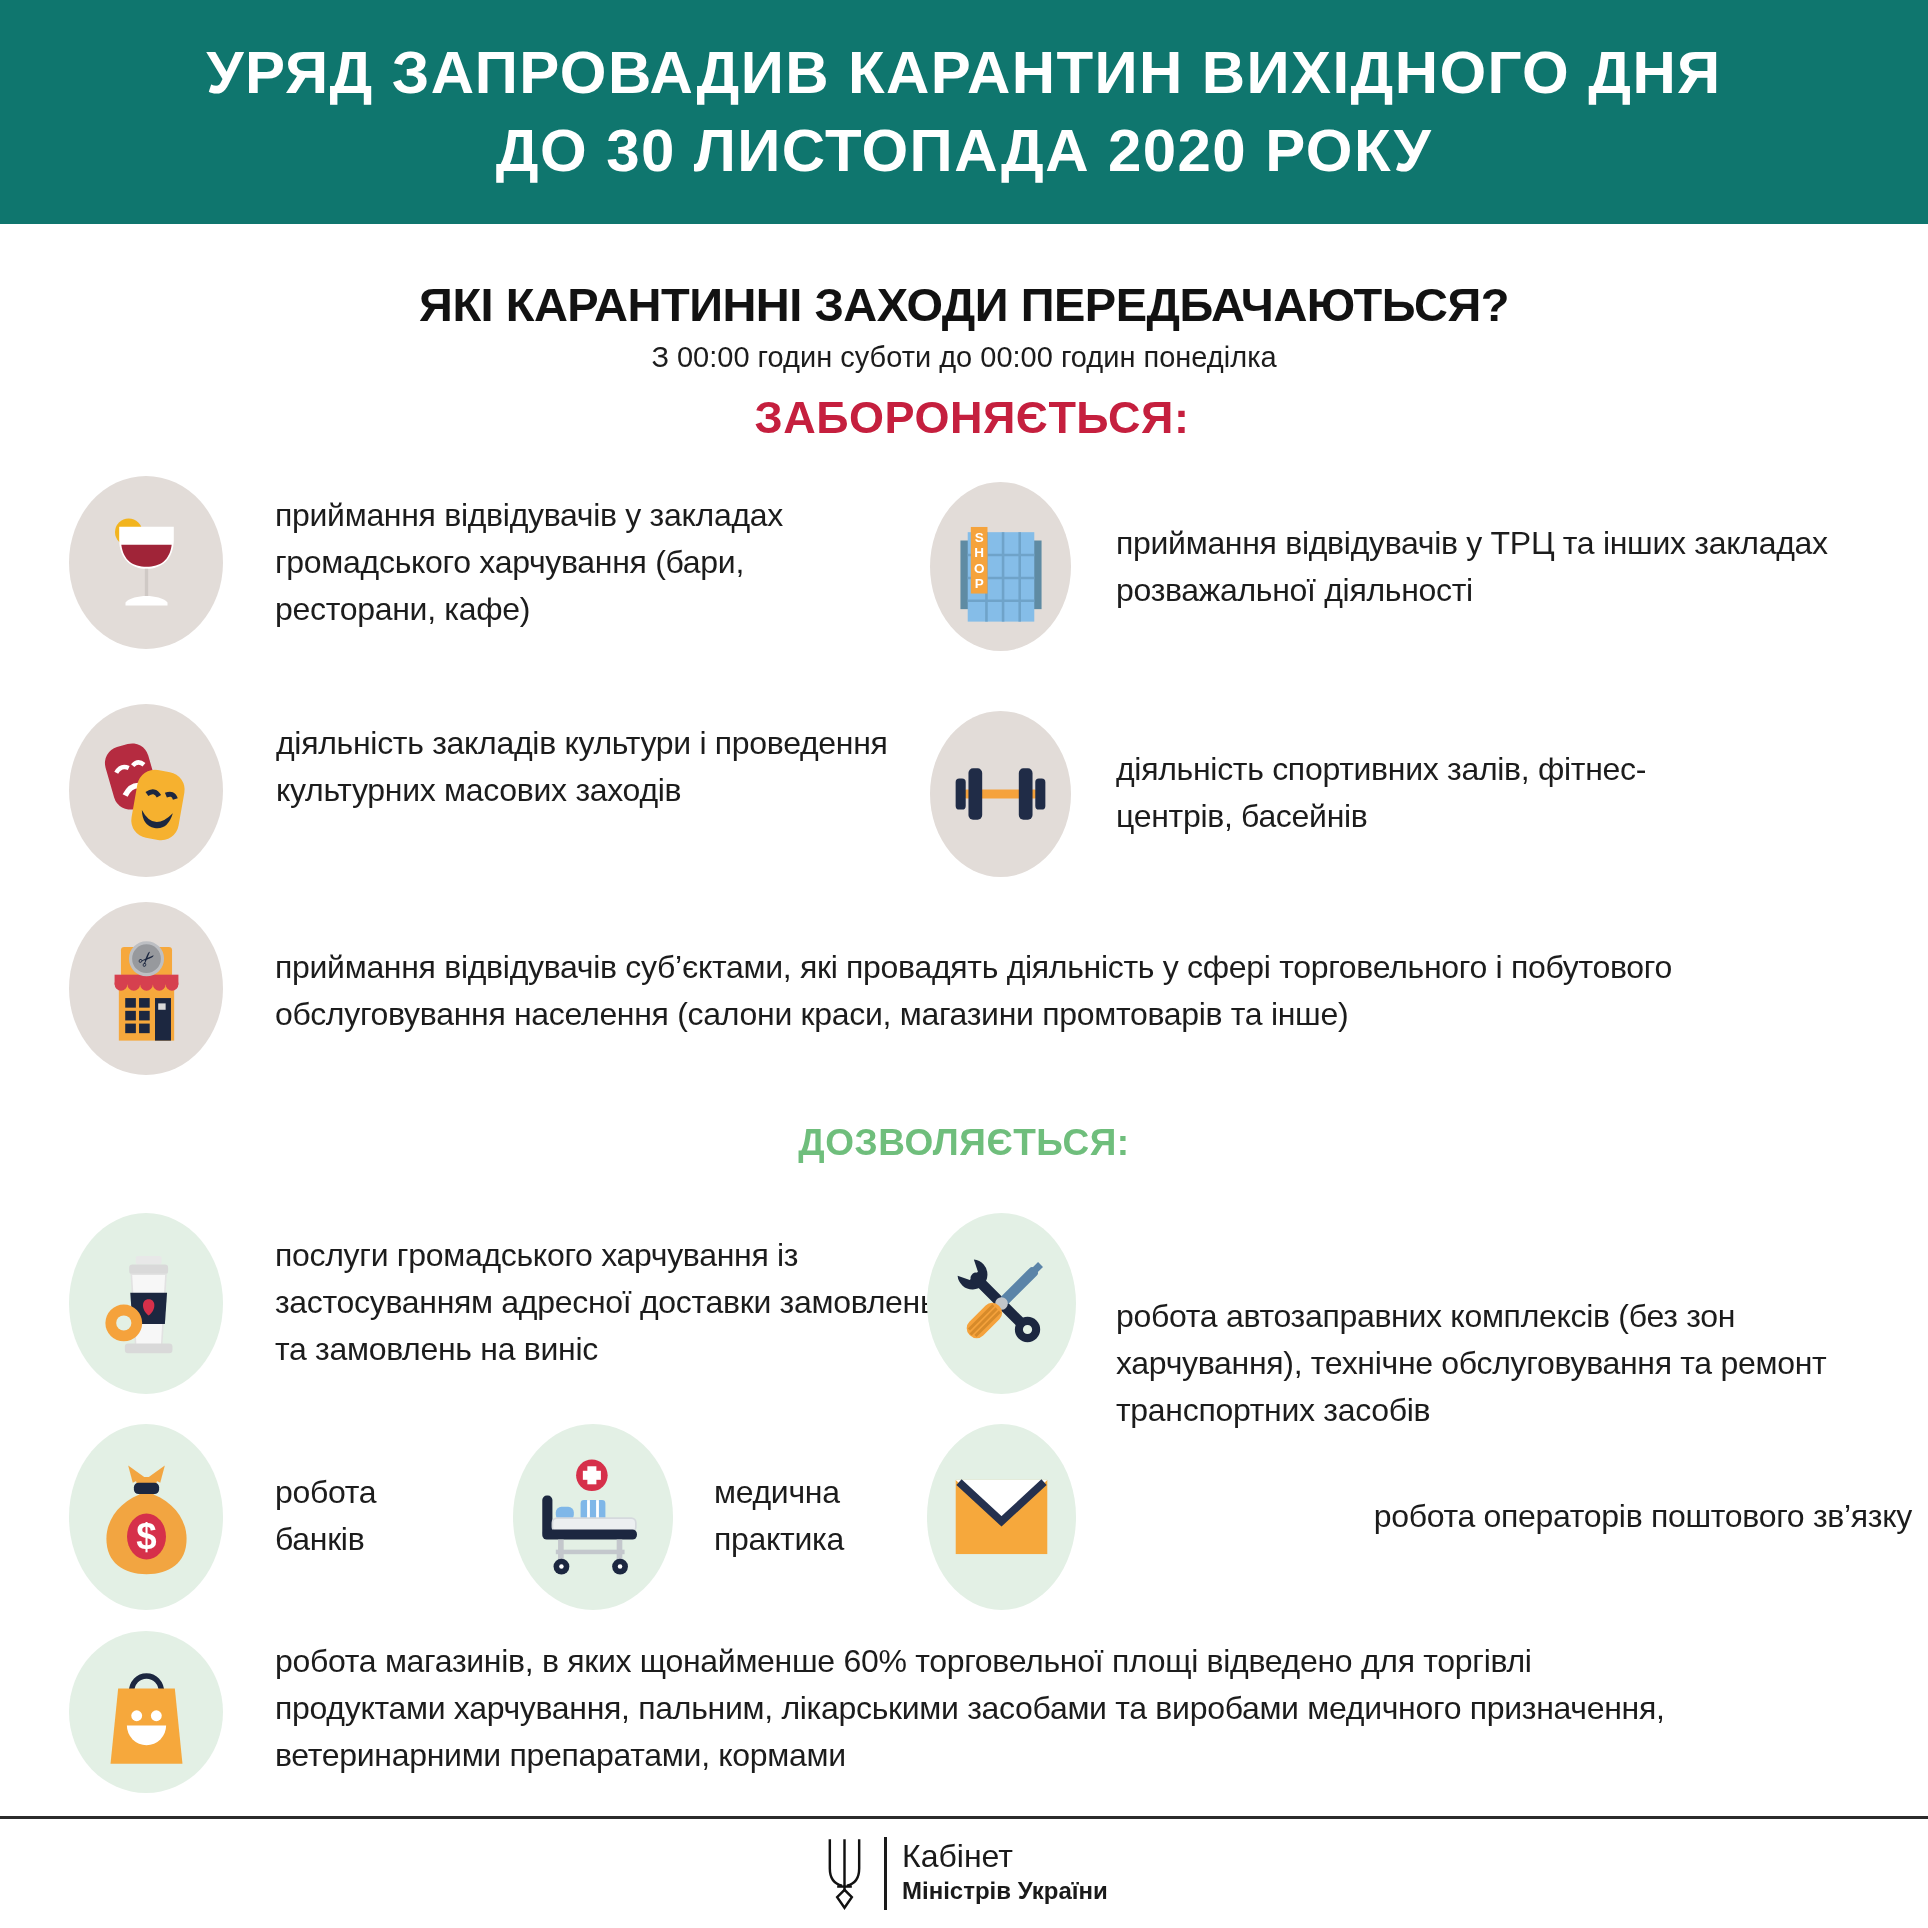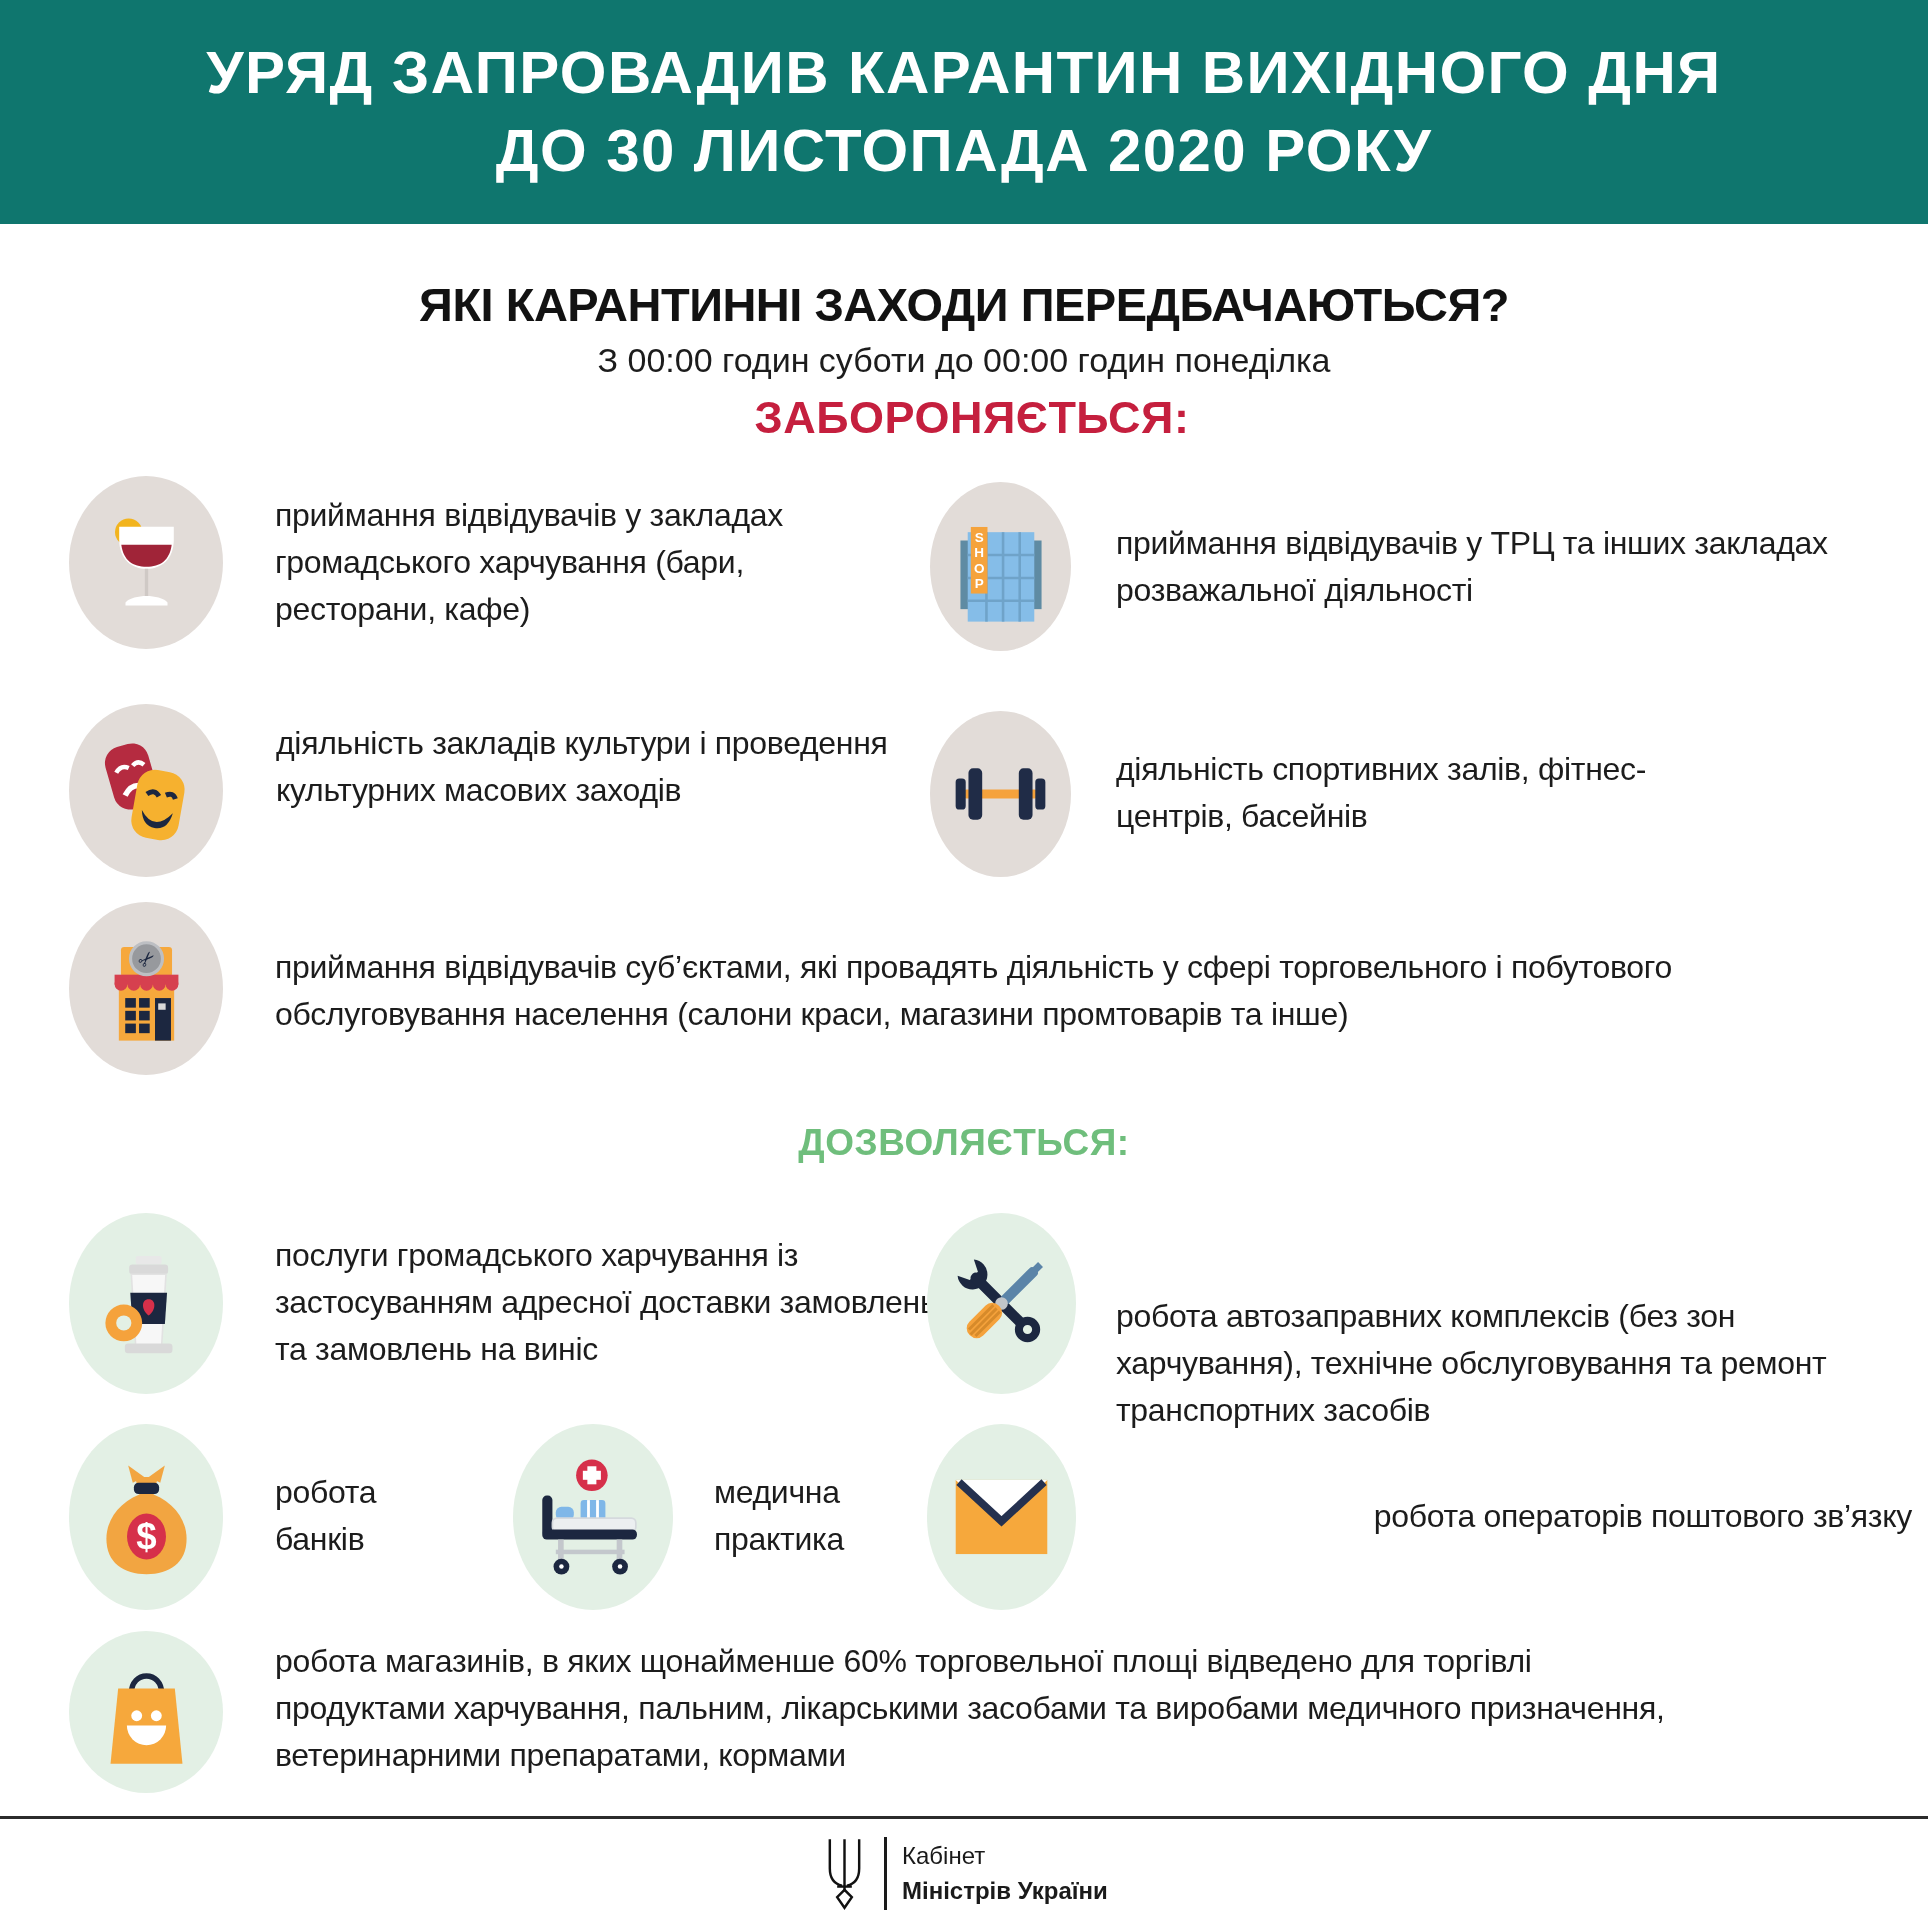--- a/index.html
+++ b/index.html
@@ -5,21 +5,21 @@
   html,body{margin:0;padding:0;background:#ffffff;}
   body{width:1928px;height:1928px;position:relative;font-family:"Liberation Sans",sans-serif;color:#1c1c1c;overflow:hidden;}
   svg text{font-family:"Liberation Sans",sans-serif;}
 
   .banner{position:absolute;top:0;left:0;width:1928px;height:224px;background:#0f766e;
           display:flex;flex-direction:column;justify-content:center;align-items:center;gap:9.4px;}
   .banner-line{color:#ffffff;font-weight:bold;font-size:60px;letter-spacing:1.4px;line-height:68px;text-align:center;}
 
   .question{position:absolute;top:277px;left:0;width:1928px;text-align:center;
             font-weight:bold;font-size:47px;color:#121212;letter-spacing:-0.5px;}
-  .schedule{position:absolute;top:341px;left:0;width:1928px;text-align:center;font-size:34px;color:#1c1c1c;}
+  .schedule{position:absolute;top:341px;left:0;width:1928px;text-align:center;font-size:29px;color:#1c1c1c;}
   .h-red{position:absolute;top:392px;left:8px;width:1928px;text-align:center;
          font-weight:bold;font-size:45px;color:#c51f3e;letter-spacing:0.5px;}
   .h-green{position:absolute;top:1122px;left:0;width:1928px;text-align:center;
            font-weight:bold;font-size:37px;color:#6fbe7c;letter-spacing:0.5px;}
 
   .icon{position:absolute;width:154px;height:173px;border-radius:50%;
         display:flex;align-items:center;justify-content:center;}
   .bg-beige{background:#e2dcd8;}
   .bg-green{background:#e3f0e5;}
 
@@ -45,21 +45,21 @@
   #tx-a2{left:1116px;top:1260px;width:796px;margin-top:33px;}
   #tx-a3{left:275px;top:1469px;width:169px;}
   #tx-a4{left:714px;top:1469px;width:188px;}
   #tx-a5{left:1116px;top:1493px;width:796px;text-align:right;}
   #tx-a6{left:275px;top:1638px;width:1412px;}
 
   .footer-line{position:absolute;top:1816px;left:0;width:1928px;height:2.8px;background:#2b2b2b;}
   .footer{position:absolute;top:1836px;left:0;width:1928px;display:flex;justify-content:center;align-items:center;gap:15px;}
   .rule{width:2.8px;height:73px;background:#1a1a1a;}
   .org{display:flex;flex-direction:column;justify-content:center;gap:1.9px;}
-  .org-1{font-size:24px;color:#1a1a1a;line-height:34px;}
+  .org-1{font-size:32px;color:#1a1a1a;line-height:34px;}
   .org-2{font-size:24px;font-weight:bold;color:#1a1a1a;line-height:34px;}
 </style>
 </head>
 <body>
 
 <div class="banner">
   <div class="banner-line">УРЯД ЗАПРОВАДИВ КАРАНТИН ВИХІДНОГО ДНЯ</div>
   <div class="banner-line">ДО 30 ЛИСТОПАДА 2020 РОКУ</div>
 </div>
 

